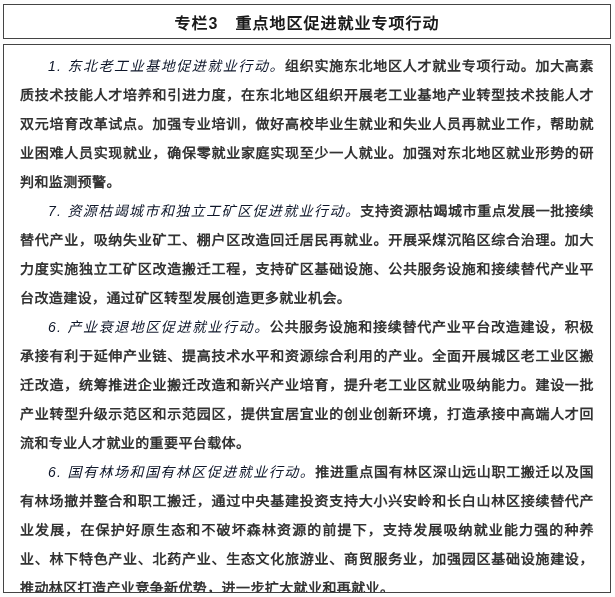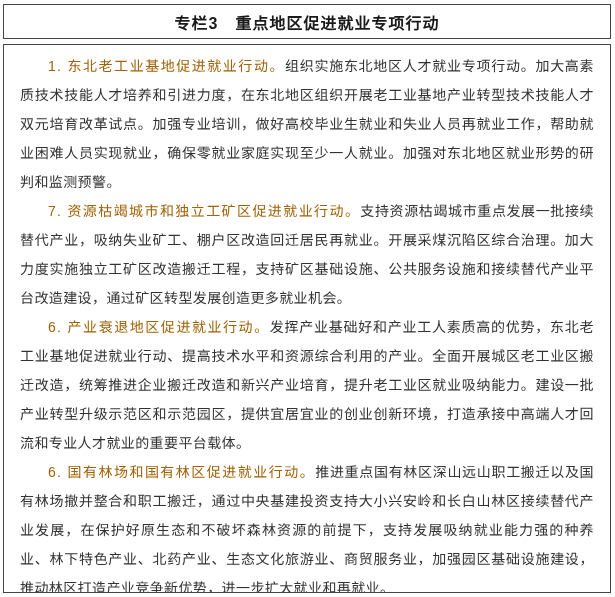--- a/index.html
+++ b/index.html
@@ -51,37 +51,39 @@
   .para {
     margin: 0;
     font-size: 14px;
     line-height: 29px;
     color: #333333;
     text-align: justify;
     text-indent: 2em;
     letter-spacing: 0.4px;
   }
   .para-lead {
+    font-style: italic;
     letter-spacing: 1.2px;
-    color: #a16207;
+    color: #0f172a;
   }
   .para-text {
     font-style: normal;
+    font-weight: bold;
   }
 </style>
 </head>
 <body>
 
 <div class="page">
   <div class="box-title-bar">
     <span class="box-title">专栏3　重点地区促进就业专项行动</span>
   </div>
   <div class="box-body">
   <p class="para"><span class="para-lead">1. 东北老工业基地促进就业行动。</span><span class="para-text">组织实施东北地区人才就业专项行动。加大高素质技术技能人才培养和引进力度，在东北地区组织开展老工业基地产业转型技术技能人才双元培育改革试点。加强专业培训，做好高校毕业生就业和失业人员再就业工作，帮助就业困难人员实现就业，确保零就业家庭实现至少一人就业。加强对东北地区就业形势的研判和监测预警。</span></p>
 
   <p class="para"><span class="para-lead">7. 资源枯竭城市和独立工矿区促进就业行动。</span><span class="para-text">支持资源枯竭城市重点发展一批接续替代产业，吸纳失业矿工、棚户区改造回迁居民再就业。开展采煤沉陷区综合治理。加大力度实施独立工矿区改造搬迁工程，支持矿区基础设施、公共服务设施和接续替代产业平台改造建设，通过矿区转型发展创造更多就业机会。</span></p>
 
-  <p class="para"><span class="para-lead">6. 产业衰退地区促进就业行动。</span><span class="para-text">发挥产业基础好和产业工人素质高的优势，东北老工业基地促进就业行动、提高技术水平和资源综合利用的产业。全面开展城区老工业区搬迁改造，统筹推进企业搬迁改造和新兴产业培育，提升老工业区就业吸纳能力。建设一批产业转型升级示范区和示范园区，提供宜居宜业的创业创新环境，打造承接中高端人才回流和专业人才就业的重要平台载体。</span></p>
+  <p class="para"><span class="para-lead">6. 产业衰退地区促进就业行动。</span><span class="para-text">公共服务设施和接续替代产业平台改造建设，积极承接有利于延伸产业链、提高技术水平和资源综合利用的产业。全面开展城区老工业区搬迁改造，统筹推进企业搬迁改造和新兴产业培育，提升老工业区就业吸纳能力。建设一批产业转型升级示范区和示范园区，提供宜居宜业的创业创新环境，打造承接中高端人才回流和专业人才就业的重要平台载体。</span></p>
 
   <p class="para"><span class="para-lead">6. 国有林场和国有林区促进就业行动。</span><span class="para-text">推进重点国有林区深山远山职工搬迁以及国有林场撤并整合和职工搬迁，通过中央基建投资支持大小兴安岭和长白山林区接续替代产业发展，在保护好原生态和不破坏森林资源的前提下，支持发展吸纳就业能力强的种养业、林下特色产业、北药产业、生态文化旅游业、商贸服务业，加强园区基础设施建设，推动林区打造产业竞争新优势，进一步扩大就业和再就业。</span></p>
 
 </div>
 </div>
 
 </body></html>

